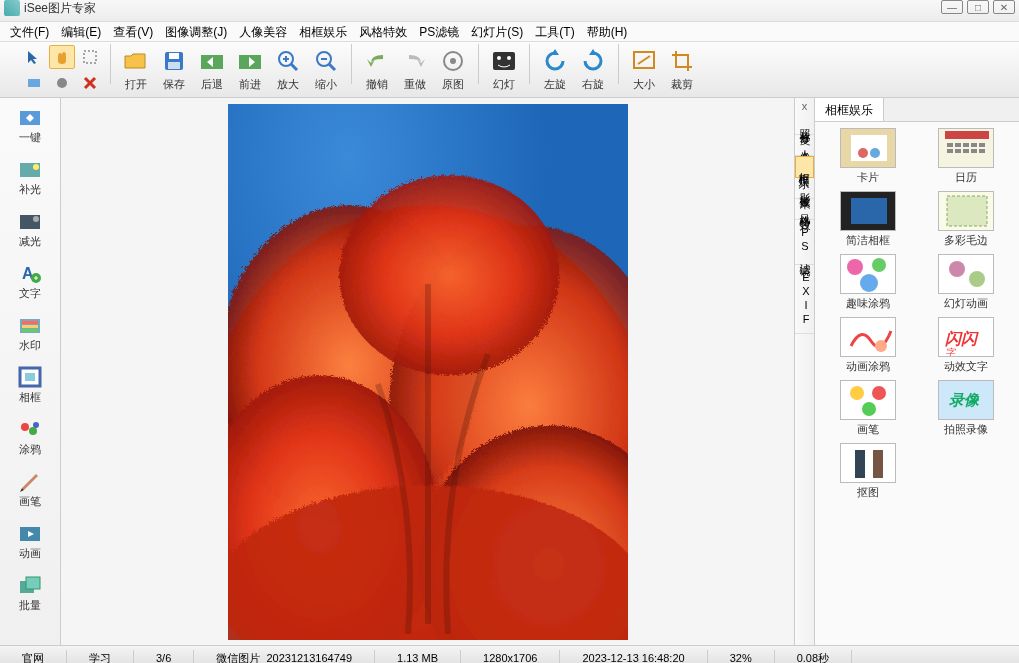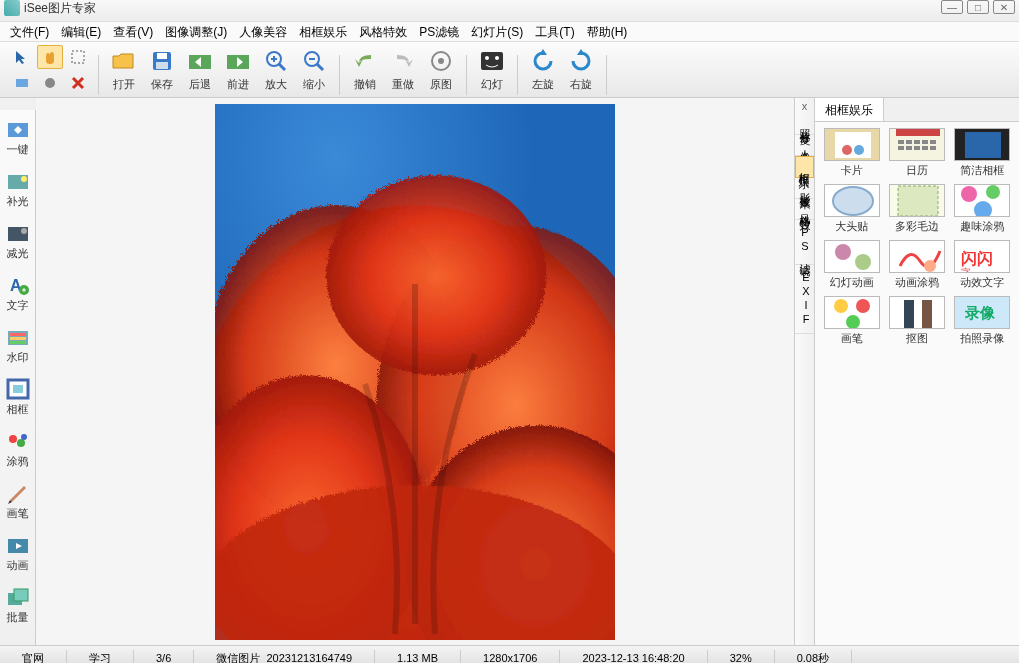--- a/index.html
+++ b/index.html
@@ -6,50 +6,50 @@
 body { width: 1019px; height: 663px; background: #f0f0f0; display: flex; flex-direction: column; font-size: 12px; overflow: hidden; }
 
 .titlebar { height: 22px; background: linear-gradient(#f8f8f8,#ececec); display: flex; align-items: flex-start; padding: 0 4px; border-bottom: 1px solid #ddd; }
 .titlebar .app-icon { width: 16px; height: 16px; background: linear-gradient(45deg,#4aa,#8cc); border-radius: 2px; margin-right: 4px; }
 .titlebar .title { flex: 1; color: #333; }
 .titlebar .winbtn { width: 22px; height: 14px; margin-left: 4px; border: 1px solid #888; border-radius: 2px; display: flex; align-items: center; justify-content: center; color: #666; cursor: pointer; font-size: 10px; }
 
 .menubar { height: 20px; background: #fafafa; display: flex; align-items: center; padding: 0 4px; border-bottom: 1px solid #ddd; }
 .menubar .mi { padding: 0 6px; cursor: pointer; line-height: 20px; }
 
-.toolbar { height: 56px; background: linear-gradient(#fcfcfc,#e8e8e8); display: flex; align-items: flex-end; padding: 2px 8px; border-bottom: 1px solid #ccc; }
+.toolbar { height: 56px; background: linear-gradient(#fcfcfc,#e8e8e8); display: flex; align-items: flex-start; padding: 2px 20px; border-bottom: 1px solid #ccc; }
 .tgroup { display: flex; align-items: center; height: 100%; }
 .tsep { width: 1px; height: 40px; background: #ccc; margin: 0 6px; }
 .tbtn-sm { width: 26px; height: 24px; display: flex; align-items: center; justify-content: center; border-radius: 2px; cursor: pointer; margin: 1px; }
 .tbtn-sm.sel { background: #fde6a8; border: 1px solid #e6b040; }
 .tbtn { width: 38px; height: 52px; display: flex; flex-direction: column; align-items: center; justify-content: center; cursor: pointer; border-radius: 3px; }
 .tbtn .ic { width: 28px; height: 28px; display: flex; align-items: center; justify-content: center; }
 .tbtn .lbl { font-size: 11px; color: #333; margin-top: 2px; }
 
 .main { flex: 1; display: flex; overflow: hidden; }
 
-.left-tools { width: 36px; background: linear-gradient(#fafafa,#f0f0f0); border-right: 1px solid #ccc; display: flex; flex-direction: column; align-items: center; padding-top: 2px; margin-top: 12px; }
+.left-tools { width: 61px; background: linear-gradient(#fafafa,#f0f0f0); border-right: 1px solid #ccc; display: flex; flex-direction: column; align-items: center; padding-top: 2px; }
 .ltbtn { width: 36px; height: 50px; display: flex; flex-direction: column; align-items: center; justify-content: center; cursor: pointer; border-radius: 2px; margin-bottom: 2px; }
 .ltbtn .ic { width: 26px; height: 24px; display: flex; align-items: center; justify-content: center; }
 .ltbtn .lbl { font-size: 11px; color: #333; margin-top: 1px; }
 
 .canvas { flex: 1; background: #f5f5f5; display: flex; align-items: center; justify-content: center; position: relative; overflow: hidden; }
 .canvas svg { display: block; }
 
 .vtabs { width: 20px; background: linear-gradient(90deg,#fafafa,#f0f0f0); border-left: 1px solid #ccc; display: flex; flex-direction: column; position: relative; }
 .vtabs .closex { height: 16px; display: flex; align-items: center; justify-content: center; color: #666; cursor: pointer; font-size: 11px; }
 .vtab { flex: 0 0 auto; writing-mode: vertical-rl; text-orientation: upright; padding: 6px 2px; font-size: 11px; cursor: pointer; border-bottom: 1px solid #ddd; text-align: center; letter-spacing: 2px; }
 .vtab.active { background: #fde6a8; border: 1px solid #e6b040; }
 
 .right-panel { width: 205px; background: #fafafa; border-left: 1px solid #ccc; display: flex; flex-direction: column; }
 .rp-tabs { height: 24px; display: flex; border-bottom: 1px solid #ccc; background: #f0f0f0; }
 .rp-tab { padding: 4px 10px; border-right: 1px solid #ccc; background: #fff; font-size: 12px; cursor: pointer; }
-.rp-body { flex: 1; overflow-y: auto; padding: 6px; display: grid; grid-template-columns: repeat(3,1fr); gap: 6px 4px; align-content: start; }
+.rp-body { flex: 1; overflow-y: auto; padding: 6px; display: grid; grid-template-columns: repeat(2,1fr); gap: 6px 4px; align-content: start; }
 .thumb { display: flex; flex-direction: column; align-items: center; cursor: pointer; }
-.thumb .tbox { width: 56px; height: 33px; border: 1px solid #bbb; background: #fff; display: flex; align-items: center; justify-content: center; overflow: hidden; }
+.thumb .tbox { width: 56px; height: 40px; border: 1px solid #bbb; background: #fff; display: flex; align-items: center; justify-content: center; overflow: hidden; font-style: italic; }
 .thumb .tlbl { font-size: 11px; margin-top: 2px; color: #333; text-align: center; }
 
 .statusbar { height: 18px; background: linear-gradient(#f4f4f4,#e4e4e4); border-top: 1px solid #ccc; display: flex; align-items: center; font-size: 11px; }
 .statusbar .cell { padding: 0 22px; border-right: 1px solid #ccc; height: 100%; display: flex; align-items: center; margin-top: 7px; }
 .statusbar .btncell { cursor: pointer; }
 
 svg { display: block; }
 </style>
 </head>
 <body>
@@ -229,20 +229,39 @@
         <div class="ic">
           <svg width="24" height="24">
             <path d="M12 4 A8 8 0 1 1 4 12" fill="none" stroke="#2a88cc" stroke-width="3"></path>
             <path d="M12 0 L16 6 L8 6 Z" fill="#2a88cc"></path>
           </svg>
         </div>
         <div class="lbl">右旋</div>
       </div>
   </div>
   <div class="tsep"></div>
+  <div class="tgroup">
+    <div class="tbtn">
+        <div class="ic">
+          <svg width="24" height="22">
+            <rect x="2" y="2" width="20" height="16" fill="none" stroke="#d08a20" stroke-width="2"></rect>
+            <path d="M6 14 L18 6" stroke="#d08a20" stroke-width="2"></path>
+          </svg>
+        </div>
+        <div class="lbl">大小</div>
+      </div>
+    <div class="tbtn">
+        <div class="ic">
+          <svg width="24" height="24">
+            <path d="M6 2 V18 H22 M2 6 H18 V22" stroke="#d08a20" stroke-width="2" fill="none"></path>
+          </svg>
+        </div>
+        <div class="lbl">裁剪</div>
+      </div>
+  </div>
 </div>
 
 <div class="main">
   <div class="left-tools">
     <div class="ltbtn">
         <div class="ic">
           <svg width="24" height="20">
             <rect x="2" y="4" width="20" height="14" fill="#5a9ad8"></rect>
             <path d="M8 11 L12 7 L16 11 L12 15 Z" fill="#fff"></path>
           </svg>
@@ -427,29 +446,20 @@
             <svg width="56" height="42">
               <rect width="56" height="42" fill="#222"></rect>
               <rect x="10" y="8" width="36" height="26" fill="#2a66aa"></rect>
             </svg>
           </div>
           <div class="tlbl">简洁相框</div>
         </div>
         <div class="thumb">
           <div class="tbox">
             <svg width="56" height="42">
-              <rect width="56" height="42" fill="#fff"></rect>
-              <ellipse cx="28" cy="21" rx="20" ry="14" fill="#cde" stroke="#8ac" stroke-width="2"></ellipse>
-            </svg>
-          </div>
-          <div class="tlbl">大头贴</div>
-        </div>
-        <div class="thumb">
-          <div class="tbox">
-            <svg width="56" height="42">
               <rect width="56" height="42" fill="#fafae8"></rect>
               <rect x="8" y="6" width="40" height="30" fill="#dce8c0" stroke="#8a6" stroke-dasharray="3 2"></rect>
             </svg>
           </div>
           <div class="tlbl">多彩毛边</div>
         </div>
         <div class="thumb">
           <div class="tbox">
             <svg width="56" height="42">
               <rect width="56" height="42" fill="#fff"></rect>
@@ -497,35 +507,35 @@
               <circle cx="16" cy="14" r="7" fill="#fc4"></circle>
               <circle cx="38" cy="14" r="7" fill="#e55"></circle>
               <circle cx="28" cy="30" r="7" fill="#5c5"></circle>
             </svg>
           </div>
           <div class="tlbl">画笔</div>
         </div>
         <div class="thumb">
           <div class="tbox">
             <svg width="56" height="42">
+              <rect width="56" height="42" fill="#cde8f8"></rect>
+              <text x="10" y="26" font-size="15" fill="#1a6" font-weight="bold">录像</text>
+            </svg>
+          </div>
+          <div class="tlbl">拍照录像</div>
+        </div>
+        <div class="thumb">
+          <div class="tbox">
+            <svg width="56" height="42">
               <rect width="56" height="42" fill="#fff"></rect>
               <rect x="14" y="8" width="10" height="28" fill="#345"></rect>
               <rect x="32" y="8" width="10" height="28" fill="#754"></rect>
             </svg>
           </div>
           <div class="tlbl">抠图</div>
-        </div>
-        <div class="thumb">
-          <div class="tbox">
-            <svg width="56" height="42">
-              <rect width="56" height="42" fill="#cde8f8"></rect>
-              <text x="10" y="26" font-size="15" fill="#1a6" font-weight="bold">录像</text>
-            </svg>
-          </div>
-          <div class="tlbl">拍照录像</div>
         </div>
       </div>
   </div>
 </div>
 
 <div class="statusbar">
   <div class="cell btncell">官网</div>
   <div class="cell btncell">学习</div>
   <div class="cell" style="min-width:50px;justify-content:center;">3/6</div>
   <div class="cell">微信图片_20231213164749</div>

